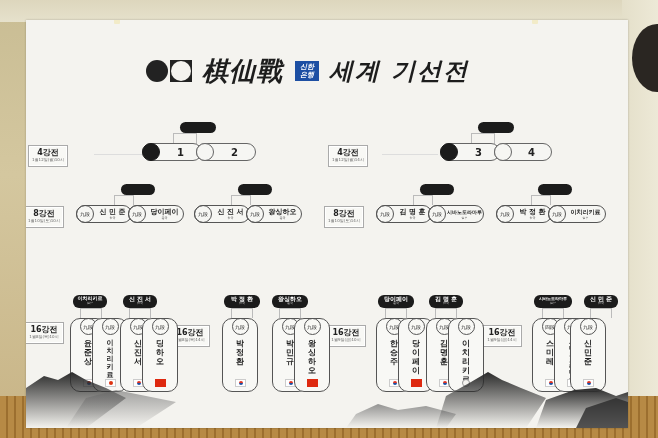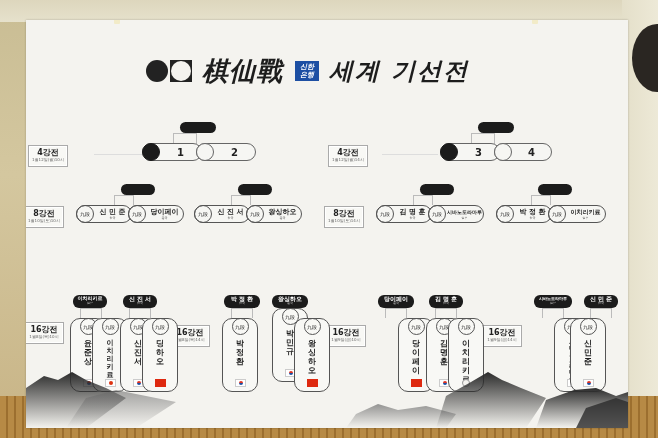--- a/index.html
+++ b/index.html
@@ -322,47 +322,57 @@
       <span class="rank">九段</span>
       <span class="vname">딩하오</span>
       <span class="flag cn"></span>
     </div>
 
   <div class="r16-card" style="left:196px;top:298px;">
       <span class="rank">九段</span>
       <span class="vname">박정환</span>
       <span class="flag kr"></span>
     </div>
-  <div class="r16-card" style="left:246px;top:288px;">
+  <div class="r16-card" style="left:246px;top:298px;">
       <span class="rank">九段</span>
       <span class="vname">박민규</span>
       <span class="flag kr"></span>
     </div>
   <div class="r16-card" style="left:268px;top:298px;">
       <span class="rank">九段</span>
       <span class="vname">왕싱하오</span>
       <span class="flag cn"></span>
     </div>
 
+  <div class="r16-card" style="left:350px;top:298px;">
+      <span class="rank">九段</span>
+      <span class="vname">한승주</span>
+      <span class="flag kr"></span>
+    </div>
   <div class="r16-card" style="left:372px;top:298px;">
       <span class="rank">九段</span>
       <span class="vname">당이페이</span>
       <span class="flag cn"></span>
     </div>
   <div class="r16-card" style="left:400px;top:298px;">
       <span class="rank">九段</span>
       <span class="vname">김명훈</span>
       <span class="flag kr"></span>
     </div>
   <div class="r16-card" style="left:422px;top:298px;">
       <span class="rank">九段</span>
       <span class="vname">이치리키료</span>
       <span class="flag tw"></span>
     </div>
 
+  <div class="r16-card" style="left:506px;top:298px;">
+      <span class="rank">四段</span>
+      <span class="vname">스미레</span>
+      <span class="flag kr"></span>
+    </div>
   <div class="r16-card" style="left:528px;top:298px;">
       <span class="rank">九段</span>
       <span class="vname" style="font-size:6px;line-height:6px;">시바노도라마루</span>
       <span class="flag jp"></span>
     </div>
   <div class="r16-card" style="left:544px;top:298px;">
       <span class="rank">九段</span>
       <span class="vname">신민준</span>
       <span class="flag kr"></span>
     </div>

